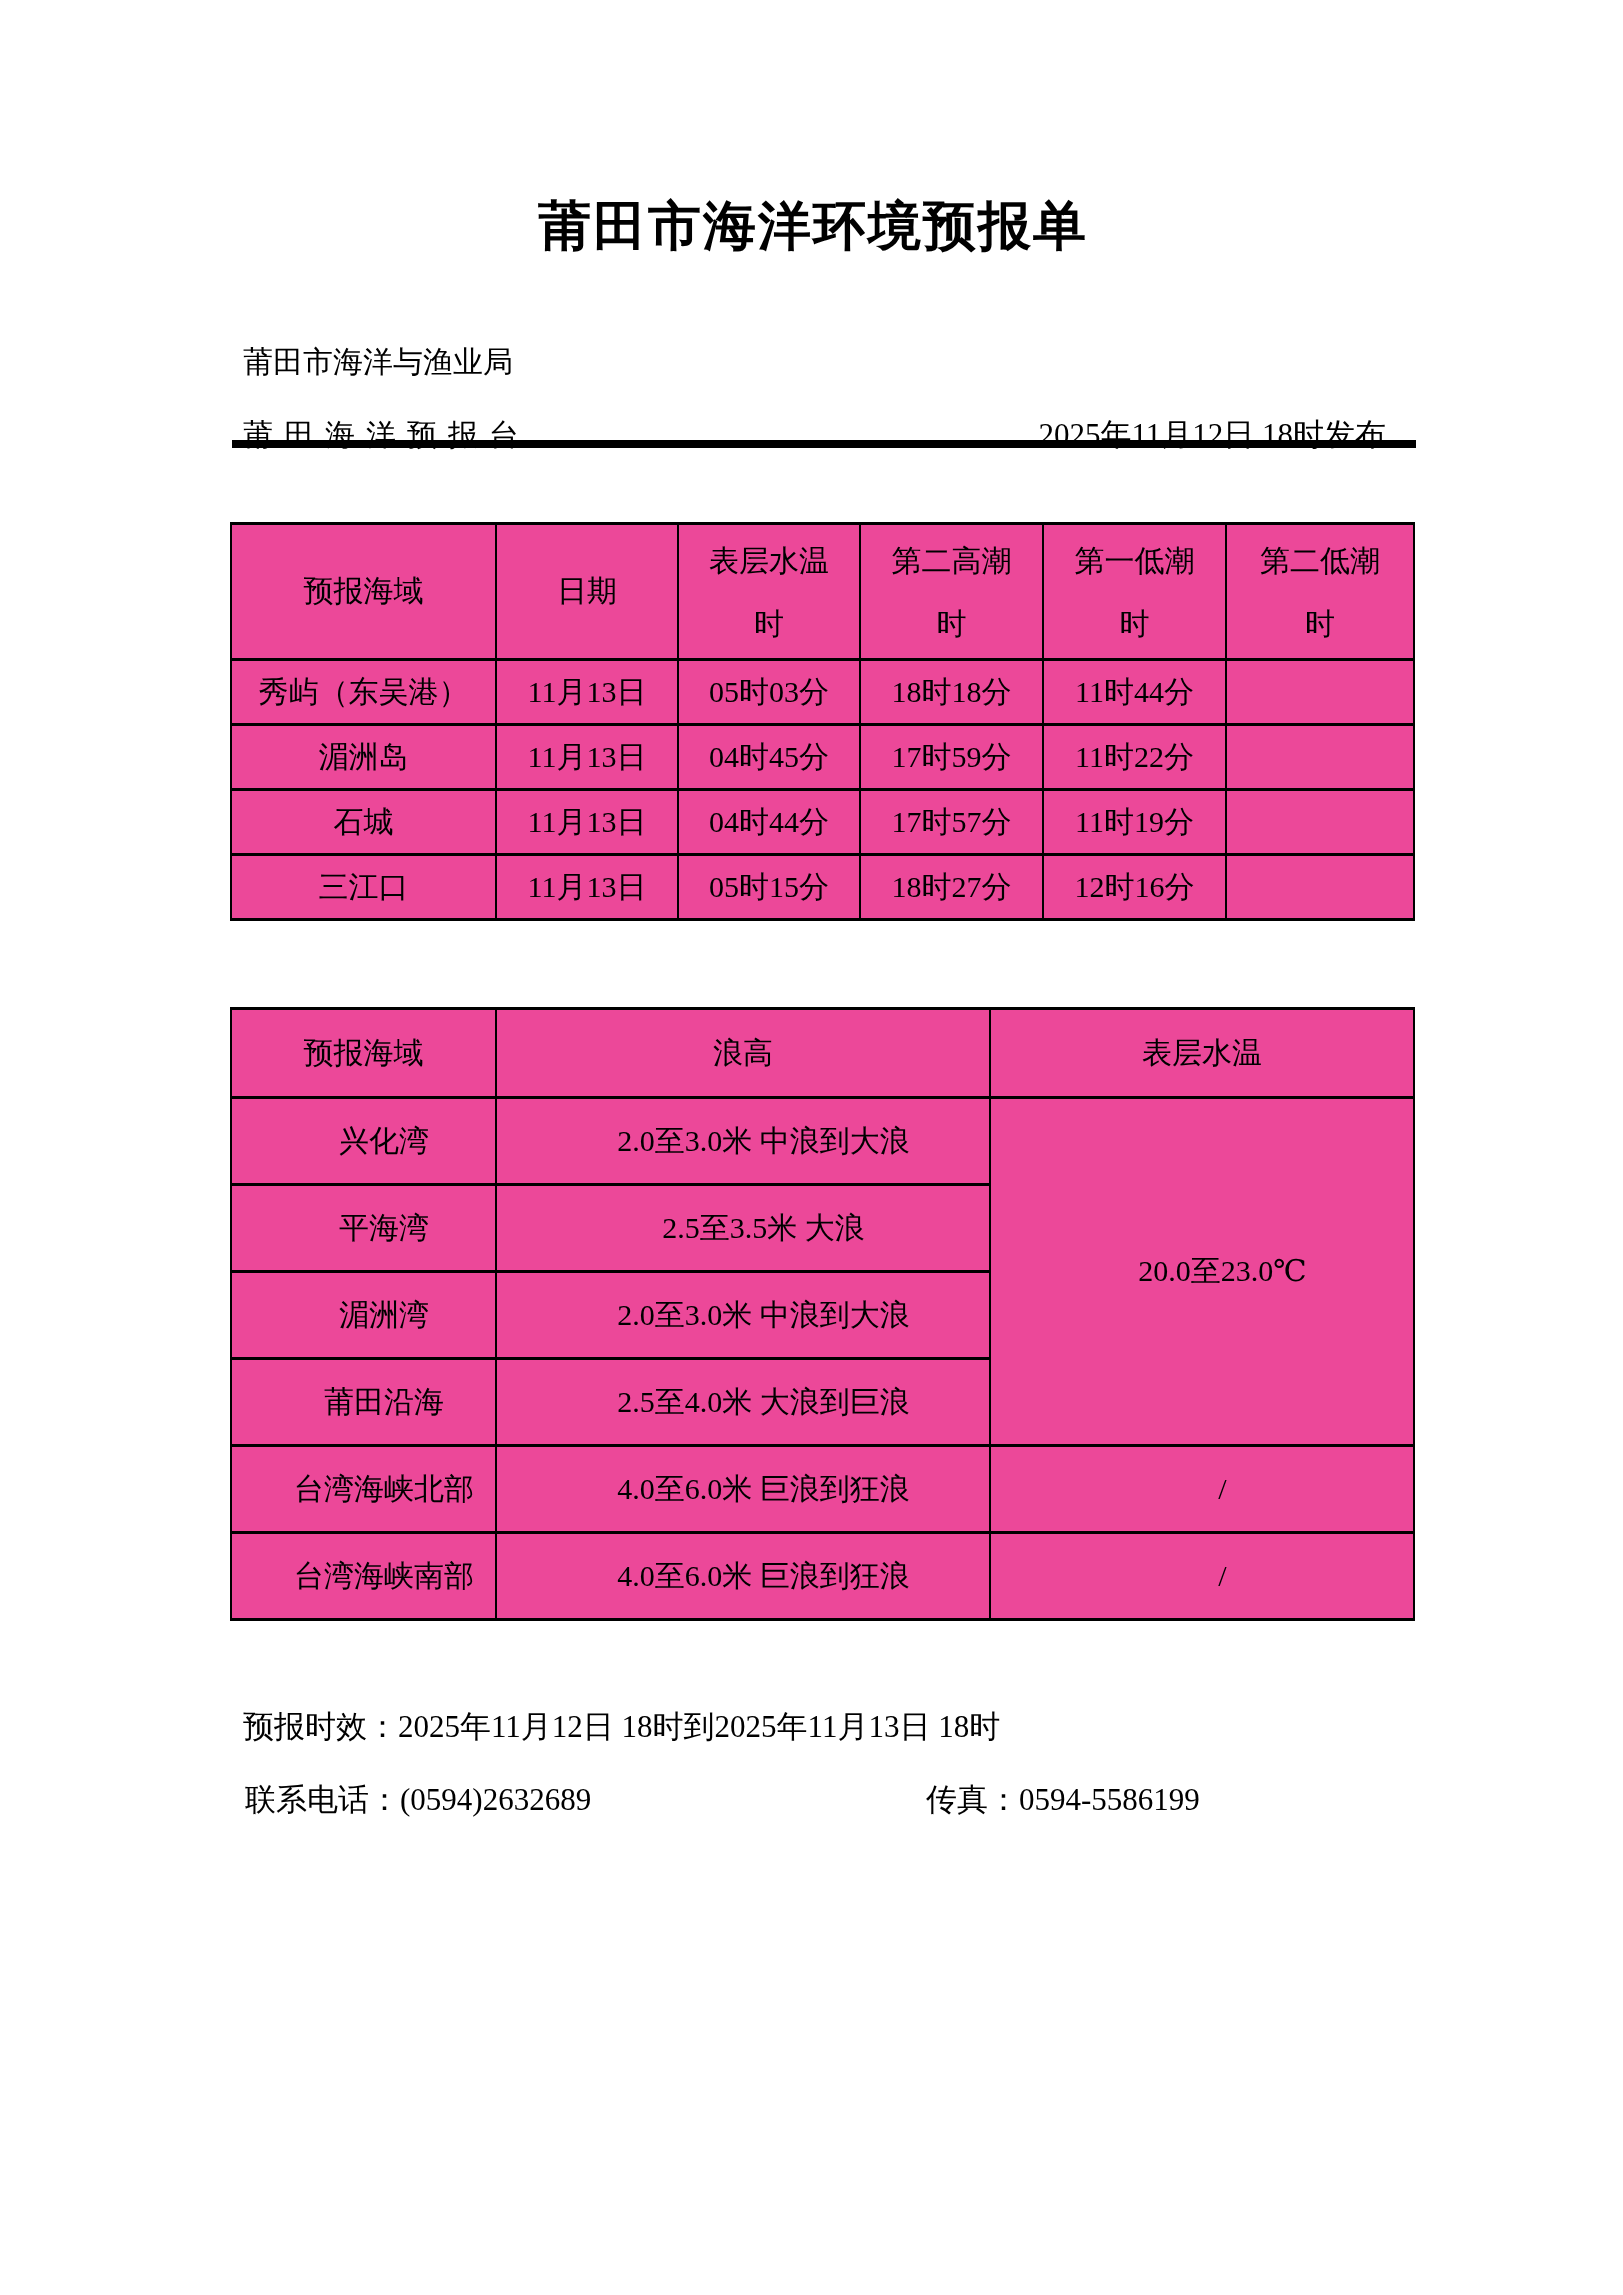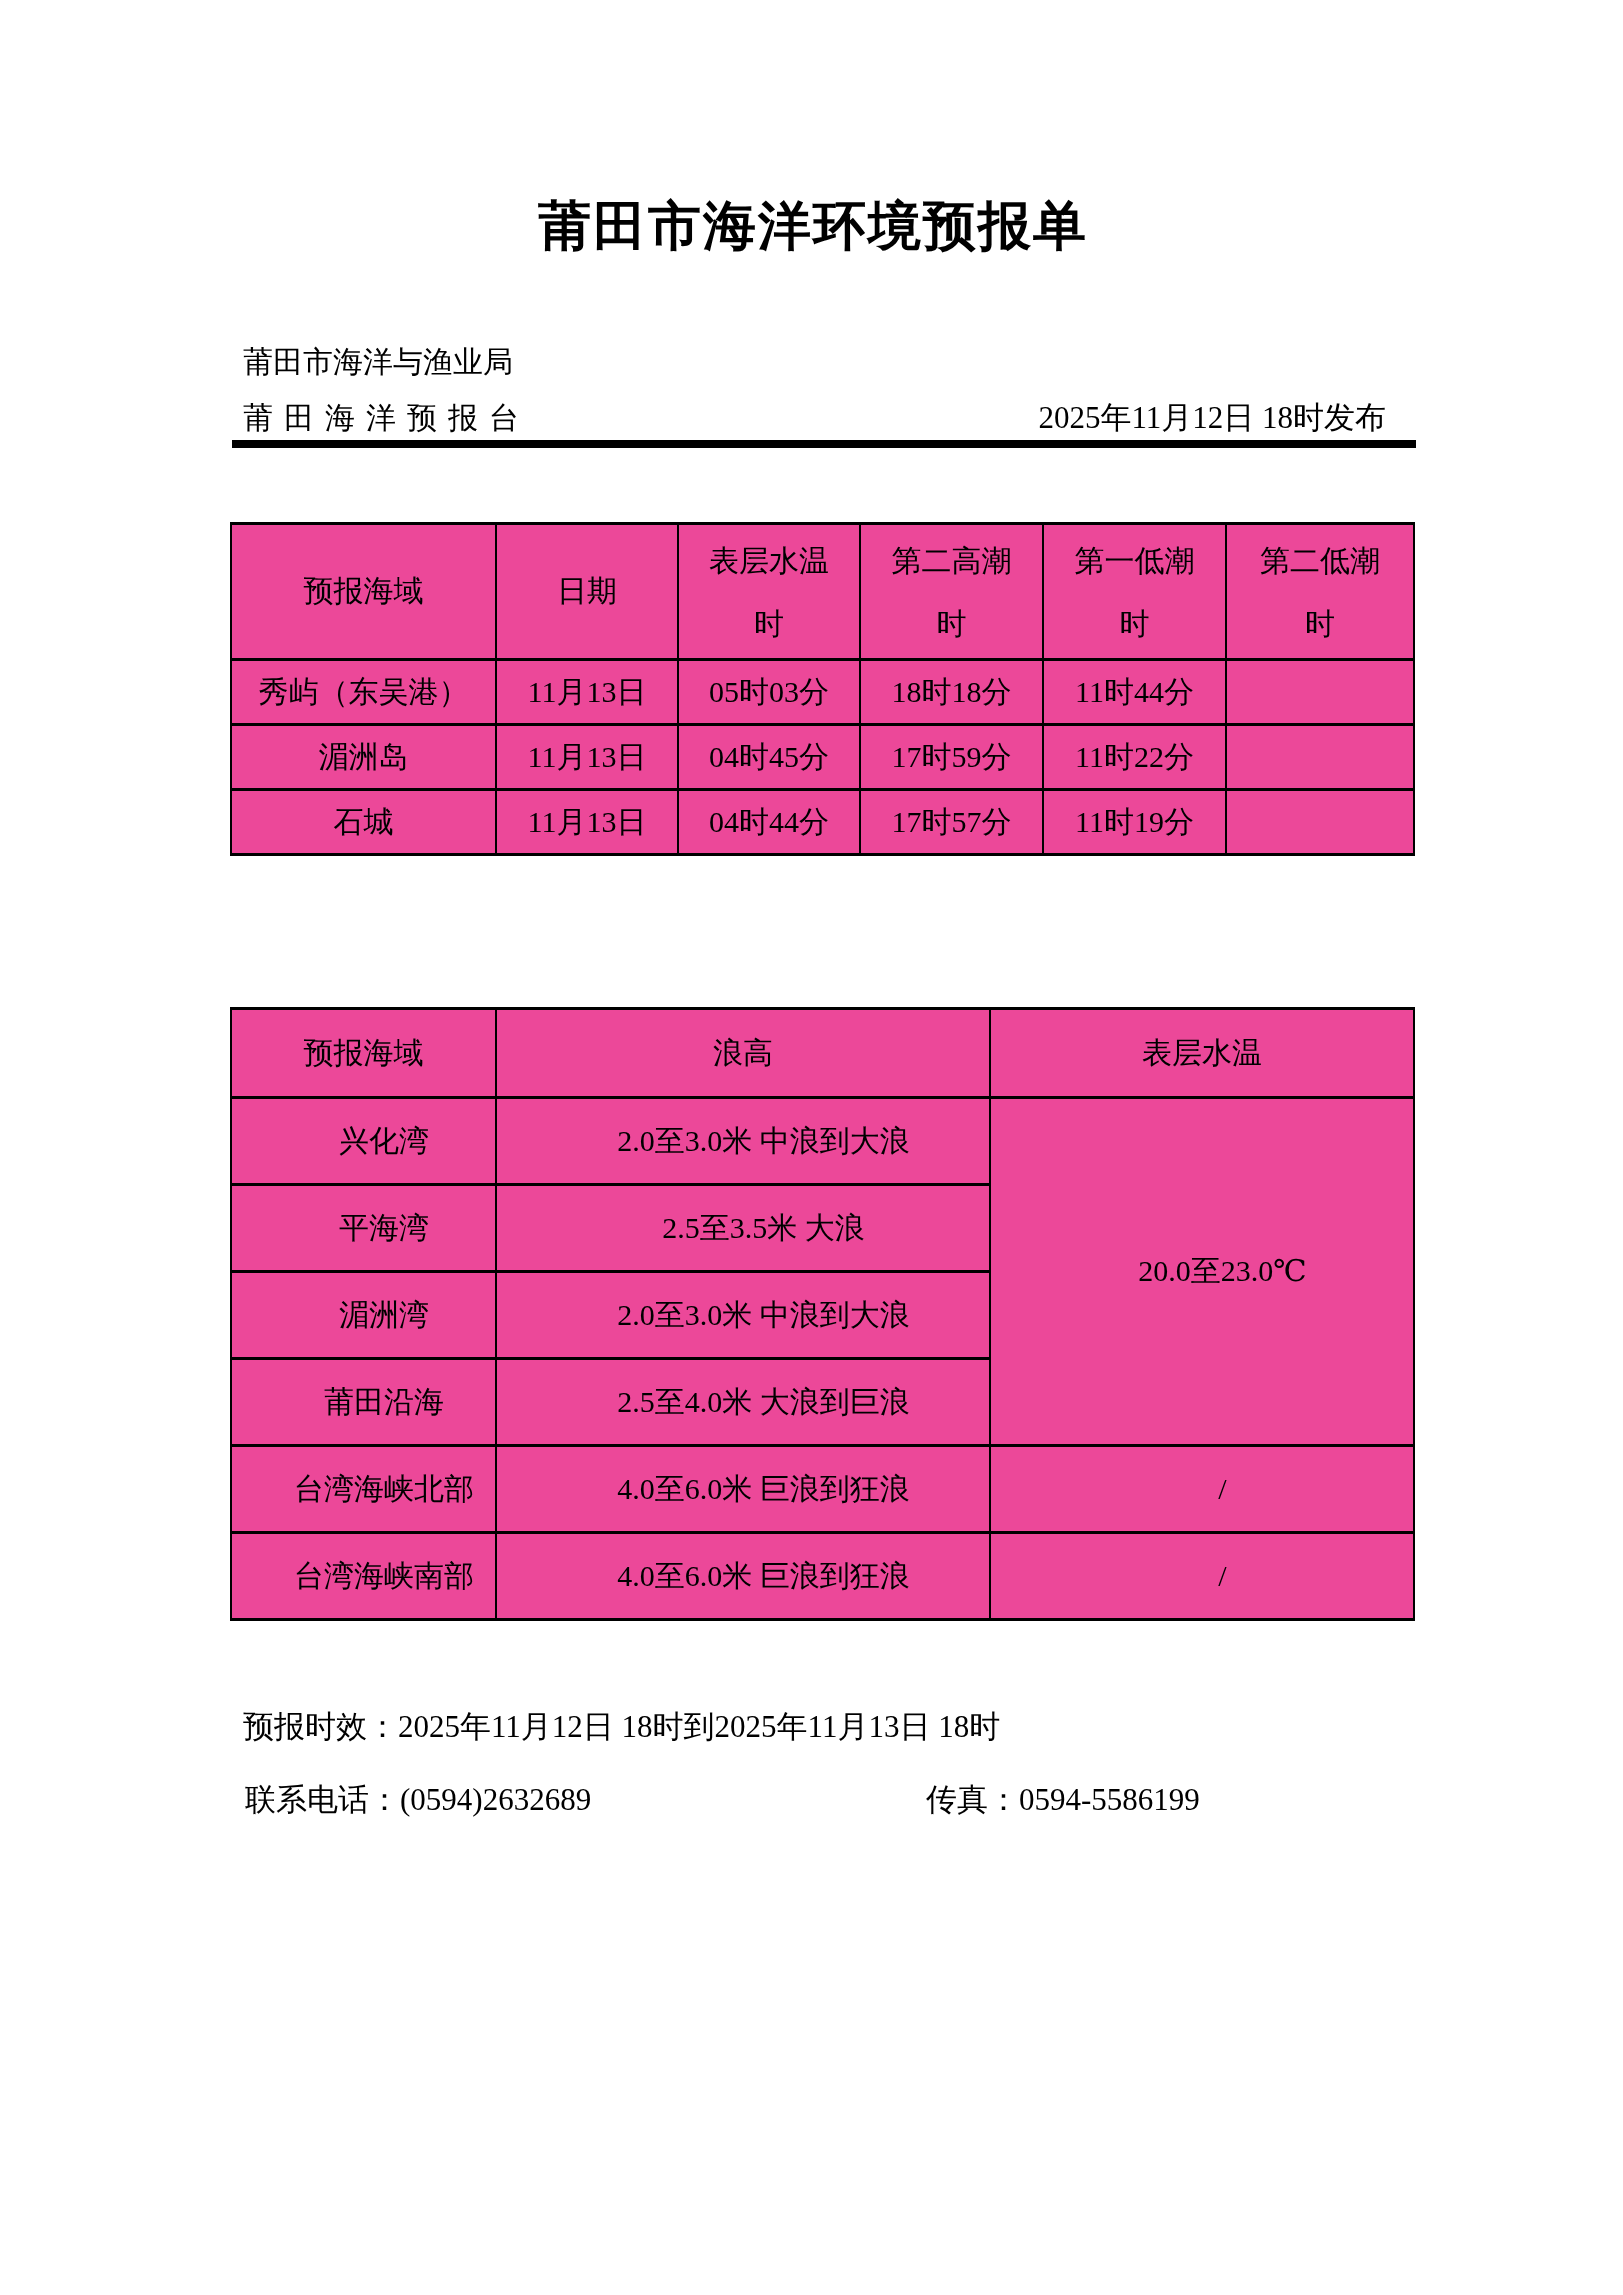--- a/index.html
+++ b/index.html
@@ -16,21 +16,21 @@
     position:absolute; top:196px; left:221px; width:1184px;
     text-align:center;
     font-size:53px; font-weight:bold; letter-spacing:2px;
     line-height:1.15;
   }
   .issuer-line1 {
     position:absolute; left:243px; top:344px;
     font-size:30px; line-height:1.2;
   }
   .issuer-row {
-    position:absolute; left:243px; top:397px; width:1143px;
+    position:absolute; left:243px; top:414px; width:1143px;
     display:flex; justify-content:space-between; align-items:baseline;
   }
   .issuer-line2 { font-size:30px; letter-spacing:11px; }
   .publish-datetime { font-size:31px; }
   .divider-rule {
     position:absolute; left:232px; top:440px;
     width:1184px; height:7.5px; background:#000;
   }
   .section-title {
     position:absolute; left:221px; width:1184px;
@@ -139,20 +139,28 @@
         <td></td>
       </tr>
       <tr class="data-row">
         <td>石城</td>
         <td>11月13日</td>
         <td>04时44分</td>
         <td>17时57分</td>
         <td>11时19分</td>
         <td></td>
       </tr>
+      <tr class="data-row">
+        <td>三江口</td>
+        <td>11月13日</td>
+        <td>05时15分</td>
+        <td>18时27分</td>
+        <td>12时16分</td>
+        <td></td>
+      </tr>
     </tbody>
   </table>
 
 
   <table class="doc-table wave">
     <colgroup>
       <col style="width:265px">
         <col style="width:494px">
         <col style="width:424px">
     </colgroup>

